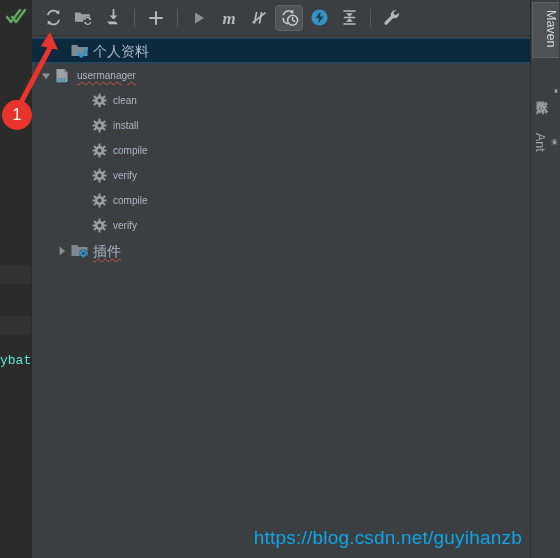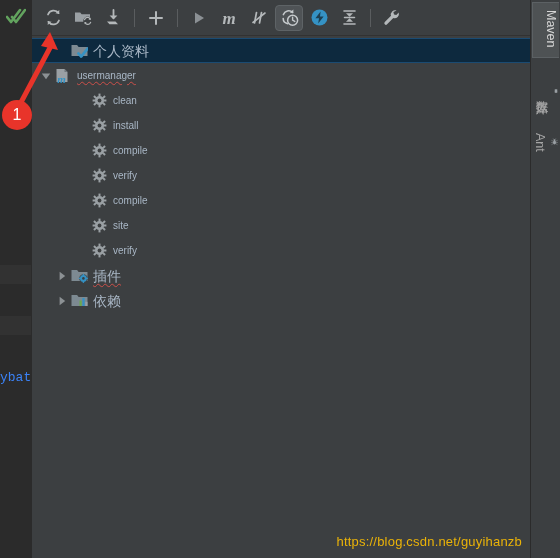--- a/index.html
+++ b/index.html
@@ -40,21 +40,21 @@
   .code-frag {
     position: absolute;
     left: 0;
     font-family: "Liberation Mono", "DejaVu Sans Mono", monospace;
     font-size: 13px;
     white-space: pre;
     letter-spacing: 0px;
     margin-top: 47px;
   }
   .code-frag.c1 { top: 273px; color: #9ebac4; }
-  .code-frag.c2 { top: 323px; color: #3b82f6; }
+  .code-frag.c2 { top: 306px; color: #5eead4; }
   .sliver-sel {
     position: absolute;
     left: 0; right: 0;
     height: 19px;
     background: #323232;
   }
 
   
   .tool-window {
     flex: 1 1 auto;
@@ -151,22 +151,22 @@
     text-decoration-thickness: 1px;
   }
   .ind1 { padding-left: 22px; }
   .ind2 { padding-left: 42px; }
 
   
   .watermark {
     position: absolute;
     right: 8px;
     bottom: 9px;
-    font-size: 13px;
-    color: #eab308;
+    font-size: 19px;
+    color: #0ea5e9;
     letter-spacing: .2px;
   }
 
   
   .right-bar {
     width: 29px;
     flex: 0 0 29px;
     background: #3c3f41;
     border-left: 1px solid #2b2b2b;
     display: flex;
@@ -476,40 +476,20 @@
       <rect x="6.5" y="11.4" width="2" height="3"></rect>
       <rect x="0.6" y="6.5" width="3" height="2"></rect>
       <rect x="11.4" y="6.5" width="3" height="2"></rect>
       <rect x="2" y="2.6" width="2" height="3" transform="rotate(-45 3 4.1)"></rect>
       <rect x="11" y="9.4" width="2" height="3" transform="rotate(-45 12 10.9)"></rect>
       <rect x="11" y="2.6" width="2" height="3" transform="rotate(45 12 4.1)"></rect>
       <rect x="2" y="9.4" width="2" height="3" transform="rotate(45 3 10.9)"></rect>
     </g>
   </svg>
 </span>
-          <span class="label">site</span>
-        </div>
-        <div class="row ind2">
-          <span class="twisty empty"></span>
-          <span class="node-icon">
-  <svg width="15" height="15" viewBox="0 0 15 15">
-    <circle cx="7.5" cy="7.5" r="4.6" fill="#9aa0a4"></circle>
-    <circle cx="7.5" cy="7.5" r="1.9" fill="#3c3f41"></circle>
-    <g fill="#9aa0a4">
-      <rect x="6.5" y="0.6" width="2" height="3"></rect>
-      <rect x="6.5" y="11.4" width="2" height="3"></rect>
-      <rect x="0.6" y="6.5" width="3" height="2"></rect>
-      <rect x="11.4" y="6.5" width="3" height="2"></rect>
-      <rect x="2" y="2.6" width="2" height="3" transform="rotate(-45 3 4.1)"></rect>
-      <rect x="11" y="9.4" width="2" height="3" transform="rotate(-45 12 10.9)"></rect>
-      <rect x="11" y="2.6" width="2" height="3" transform="rotate(45 12 4.1)"></rect>
-      <rect x="2" y="9.4" width="2" height="3" transform="rotate(45 3 10.9)"></rect>
-    </g>
-  </svg>
-</span>
           <span class="label">verify</span>
         </div>
         <div class="row ind1">
           <span class="twisty">
   <svg width="10" height="10" viewBox="0 0 10 10">
               <path d="M2.6 0.8 L2.6 9.2 L8.2 5 Z" fill="#8c9194"></path>
             </svg>
 </span>
           <span class="node-icon">
   <svg width="17" height="15" viewBox="0 0 17 15">
@@ -520,36 +500,20 @@
     <circle cx="12.4" cy="10.4" r="1.3" fill="#3c3f41"></circle>
     <g fill="#3592c4">
       <rect x="11.7" y="5.9" width="1.4" height="2"></rect>
       <rect x="11.7" y="12.9" width="1.4" height="2"></rect>
       <rect x="7.9" y="9.7" width="2" height="1.4"></rect>
       <rect x="14.9" y="9.7" width="2" height="1.4"></rect>
     </g>
   </svg>
 </span>
           <span class="label cjk squiggle">插件</span>
-        </div>
-        <div class="row ind1">
-          <span class="twisty">
-  <svg width="10" height="10" viewBox="0 0 10 10">
-              <path d="M2.6 0.8 L2.6 9.2 L8.2 5 Z" fill="#8c9194"></path>
-            </svg>
-</span>
-          <span class="node-icon">
-  <svg width="17" height="15" viewBox="0 0 17 15">
-    <path d="M0.5 2 h5.6 l1.5 2 H16.5 v9 H0.5 Z" fill="#7d8a92"></path>
-    <rect x="8.5" y="7.5" width="2.2" height="5.5" fill="#6aa84f"></rect>
-    <rect x="11.4" y="5" width="2.2" height="8" fill="#3592c4"></rect>
-    <rect x="14.3" y="8.8" width="2.2" height="4.2" fill="#9aa0a4"></rect>
-  </svg>
-</span>
-          <span class="label cjk">依赖</span>
         </div>
       </div>
 
     <div class="watermark">https://blog.csdn.net/guyihanzb</div>
   </div>
 
   <div class="right-bar">
     <div class="vtab active">
       <span>Maven</span>
     </div>

